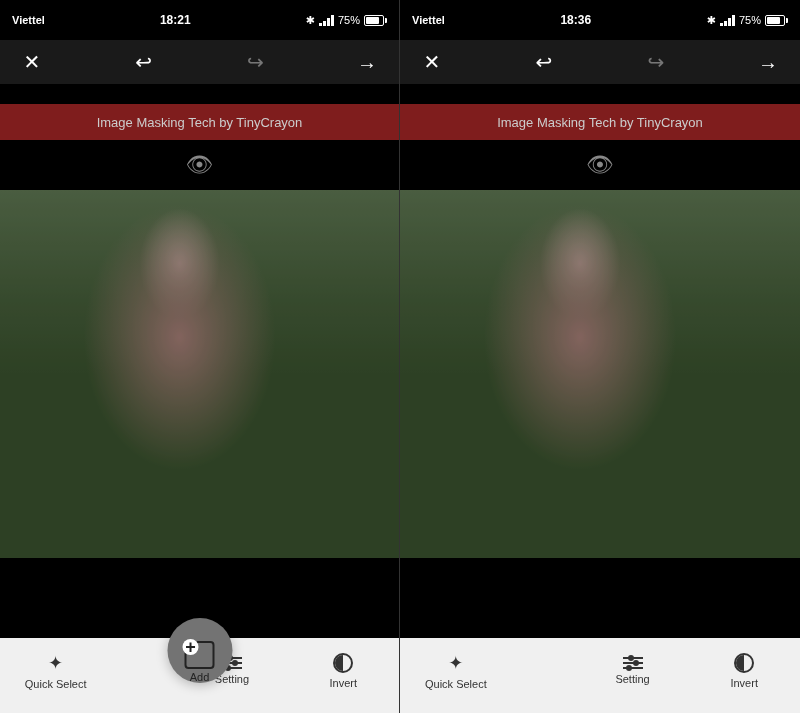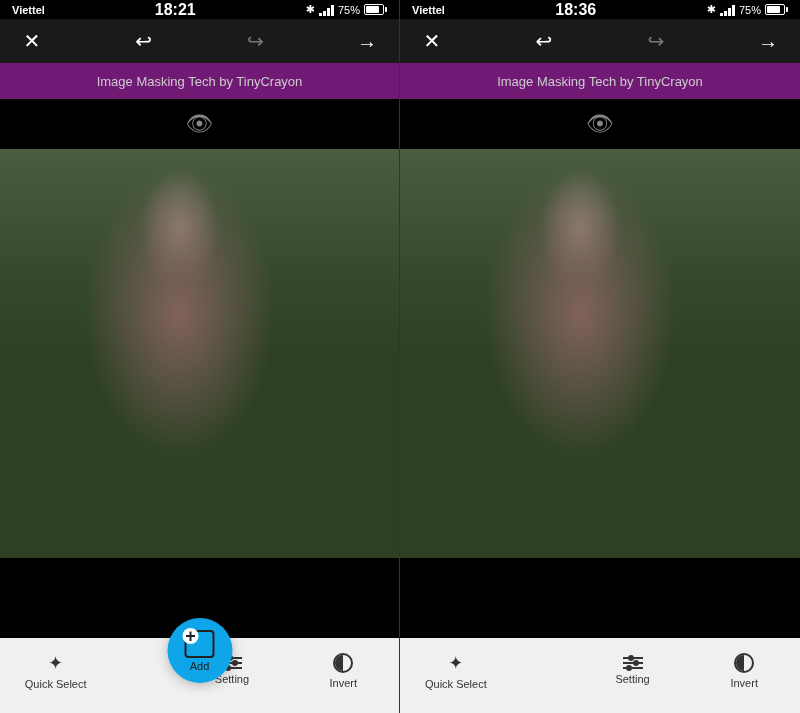--- a/index.html
+++ b/index.html
@@ -33,32 +33,32 @@
       border-right: none;
     }
 
     
     .status-bar {
       display: flex;
       justify-content: space-between;
       align-items: center;
       padding: 4px 12px;
       background: #000;
-      height: 19px;
+      height: 40px;
     }
 
     .status-left {
       color: #fff;
       font-size: 11px;
       font-weight: 600;
     }
 
     .status-center {
       color: #fff;
-      font-size: 16px;
+      font-size: 12px;
       font-weight: 600;
     }
 
     .status-right {
       display: flex;
       align-items: center;
       gap: 4px;
     }
 
     .status-right span {
@@ -131,27 +131,28 @@
       width: 32px;
       height: 32px;
     }
 
     .toolbar-btn.disabled {
       opacity: 0.4;
     }
 
     
     .app-title-bar {
-      background: #701a75;
+      background: #7f1d1d;
       padding: 8px 22px;
       text-align: center;
       height: 36px;
       display: flex;
       align-items: center;
       justify-content: center;
+      margin-top: 20px;
     }
 
     .app-title-bar span {
       color: #ccc;
       font-size: 13px;
     }
 
     
     .eye-bar {
       background: rgba(0,0,0,0.85);
@@ -212,25 +213,25 @@
       font-size: 11px;
       color: #333;
       text-align: center;
     }
 
     
     .fab-btn {
       width: 65px;
       height: 65px;
       border-radius: 50%;
-      background: #0ea5e9;
+      background: #737373;
       display: flex;
       flex-direction: column;
       align-items: center;
-      justify-content: center;
+      justify-content: flex-end;
       box-shadow: 0 2px 12px rgba(0,0,0,0.25);
       cursor: pointer;
       position: absolute;
       top: -20px;
       left: 50%;
       transform: translateX(-50%);
       z-index: 10;
       gap: 2px;
     }
 

